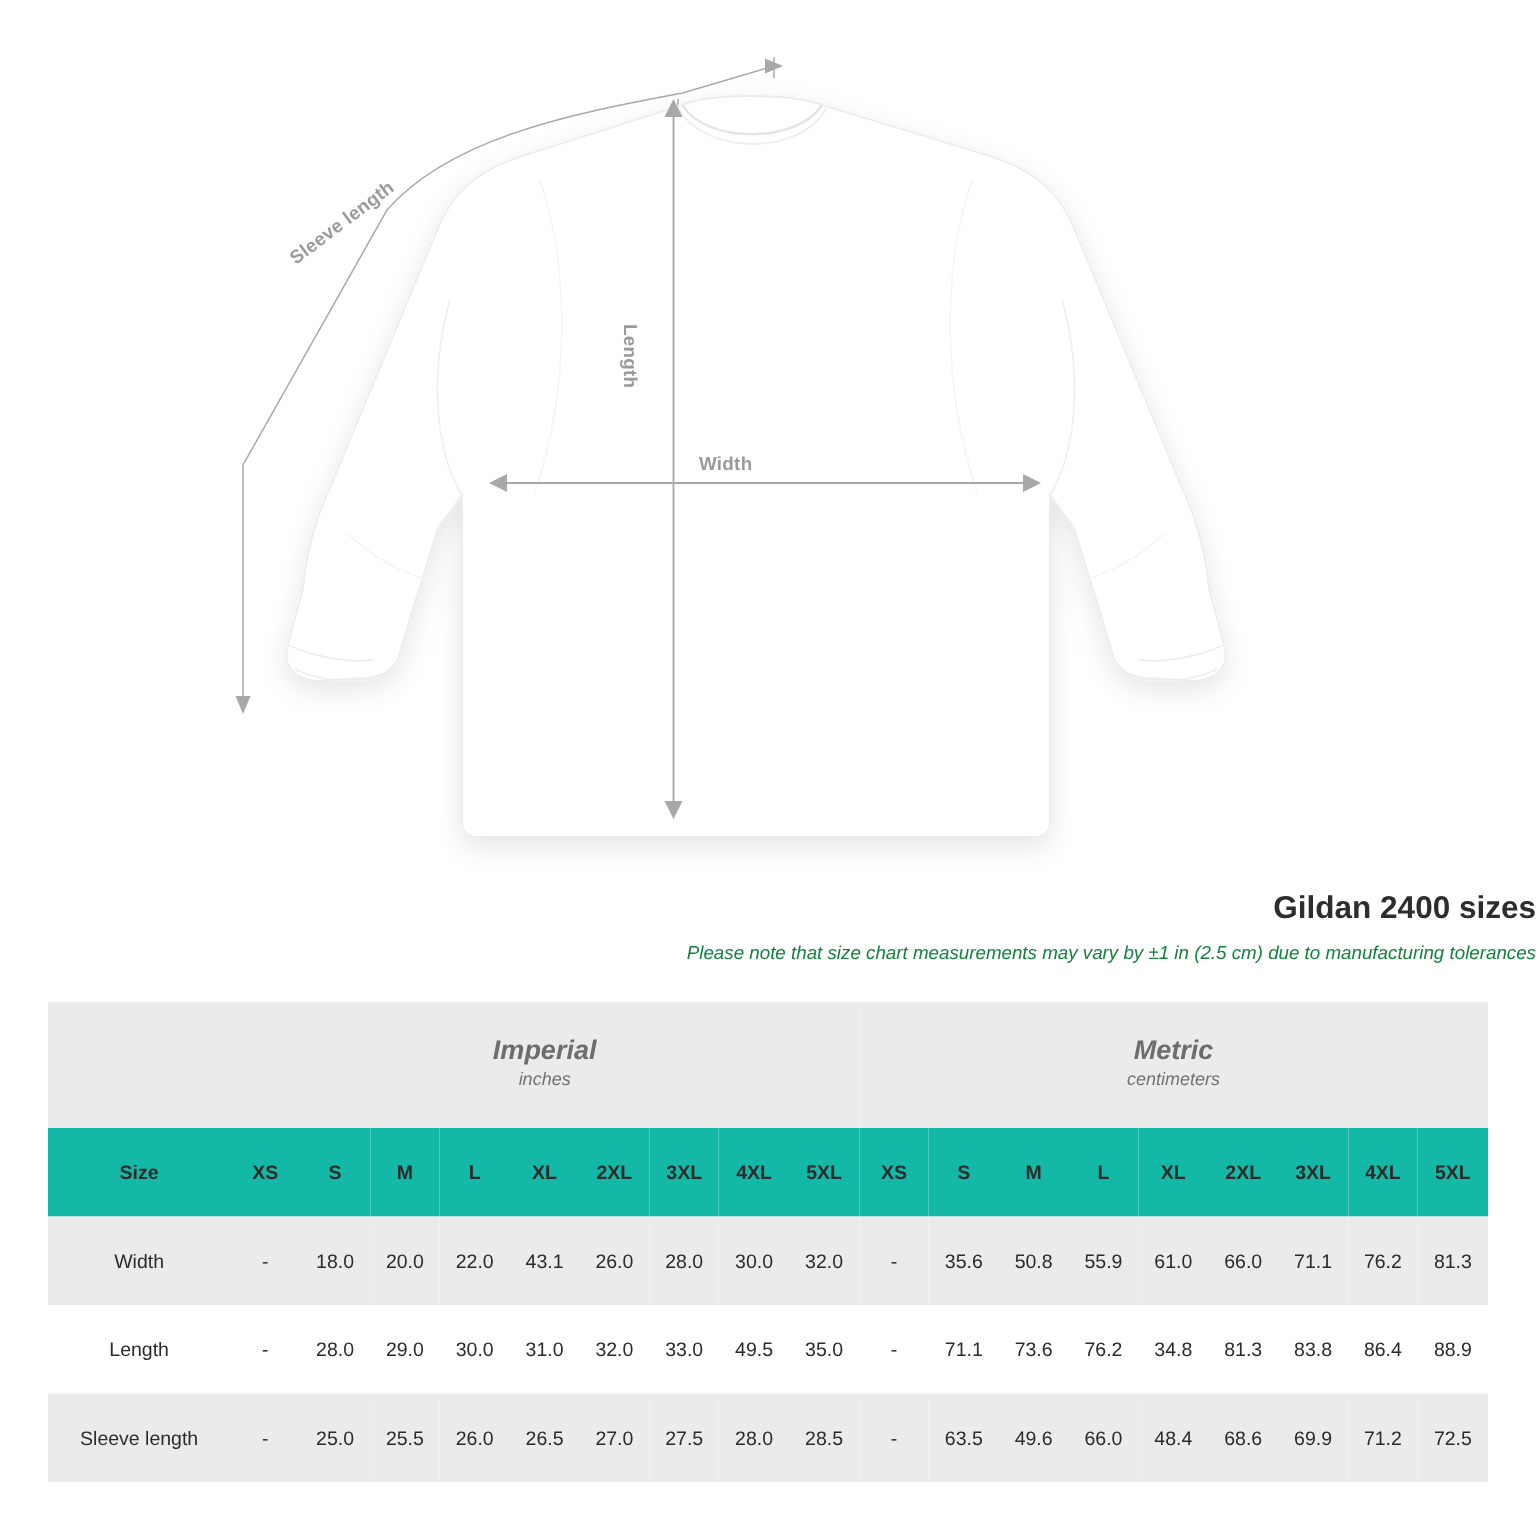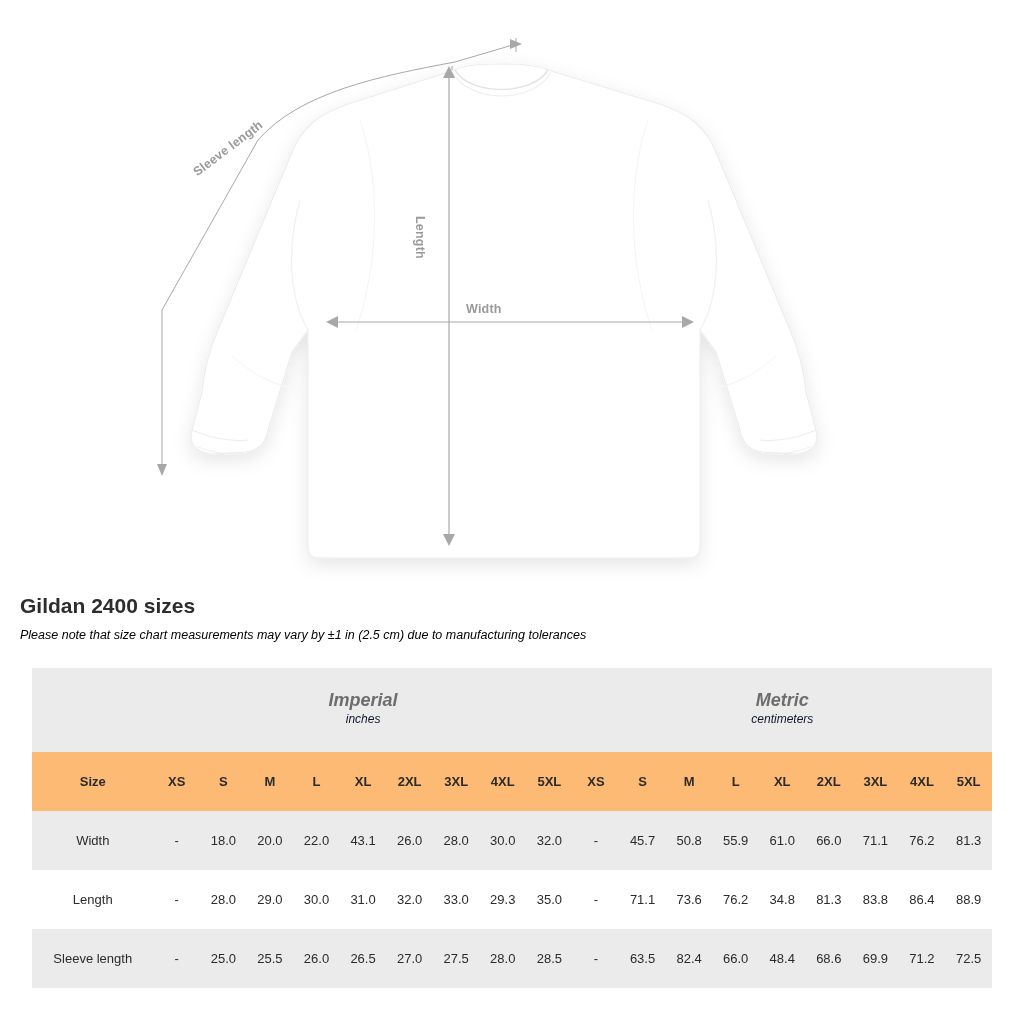--- a/index.html
+++ b/index.html
@@ -52,34 +52,34 @@
   }
   .dim-label.sleeve-label {
     left: 199px;
     top: 165px;
     transform: rotate(-37deg);
     transform-origin: left bottom;
   }
 
   
   .title-block {
-    text-align: left;
+    text-align: right;
     margin-top: 14px;
     padding-left: 20px;
   }
   .chart-title {
     font-size: 21px;
     font-weight: bold;
     color: #2d2d2d;
     margin: 0;
   }
   .chart-note {
     font-size: 12.5px;
     font-style: italic;
-    color: #000000;
+    color: #15803d;
     margin: 10px 0 0 0;
   }
 
   
   .table-wrap {
     margin: 26px 32px 0 32px;
   }
   table.size-table {
     width: 960px;
     border-collapse: collapse;
@@ -101,25 +101,25 @@
   .sysgroup .sys-name {
     font-size: 18px;
     font-weight: bold;
     font-style: italic;
     color: #6d6d6d;
     line-height: 1.1;
   }
   .sysgroup .sys-unit {
     font-size: 12px;
     font-style: italic;
-    color: #0f172a;
+    color: #737373;
     line-height: 1.6;
   }
   tr.header-row td {
-    background: #fdba74;
+    background: #14b8a6;
     font-weight: bold;
     font-size: 13px;
     color: #2b2b2b;
   }
   tr.header-row td.rowlabel {
     font-weight: bold;
   }
   tr.data-row td {
     background: #ffffff;
   }
@@ -303,40 +303,40 @@
           <td>-</td>
           <td>18.0</td>
           <td>20.0</td>
           <td>22.0</td>
           <td>43.1</td>
           <td>26.0</td>
           <td>28.0</td>
           <td>30.0</td>
           <td>32.0</td>
           <td>-</td>
-          <td>45.7</td>
+          <td>35.6</td>
           <td>50.8</td>
           <td>55.9</td>
           <td>61.0</td>
           <td>66.0</td>
           <td>71.1</td>
           <td>76.2</td>
           <td>81.3</td>
         </tr>
 
         <tr class="data-row">
           <td class="rowlabel">Length</td>
           <td>-</td>
           <td>28.0</td>
           <td>29.0</td>
           <td>30.0</td>
           <td>31.0</td>
           <td>32.0</td>
           <td>33.0</td>
-          <td>29.3</td>
+          <td>49.5</td>
           <td>35.0</td>
           <td>-</td>
           <td>71.1</td>
           <td>73.6</td>
           <td>76.2</td>
           <td>34.8</td>
           <td>81.3</td>
           <td>83.8</td>
           <td>86.4</td>
           <td>88.9</td>
@@ -348,21 +348,21 @@
           <td>25.0</td>
           <td>25.5</td>
           <td>26.0</td>
           <td>26.5</td>
           <td>27.0</td>
           <td>27.5</td>
           <td>28.0</td>
           <td>28.5</td>
           <td>-</td>
           <td>63.5</td>
-          <td>82.4</td>
+          <td>49.6</td>
           <td>66.0</td>
           <td>48.4</td>
           <td>68.6</td>
           <td>69.9</td>
           <td>71.2</td>
           <td>72.5</td>
         </tr>
       </tbody>
     </table>
   </div>

